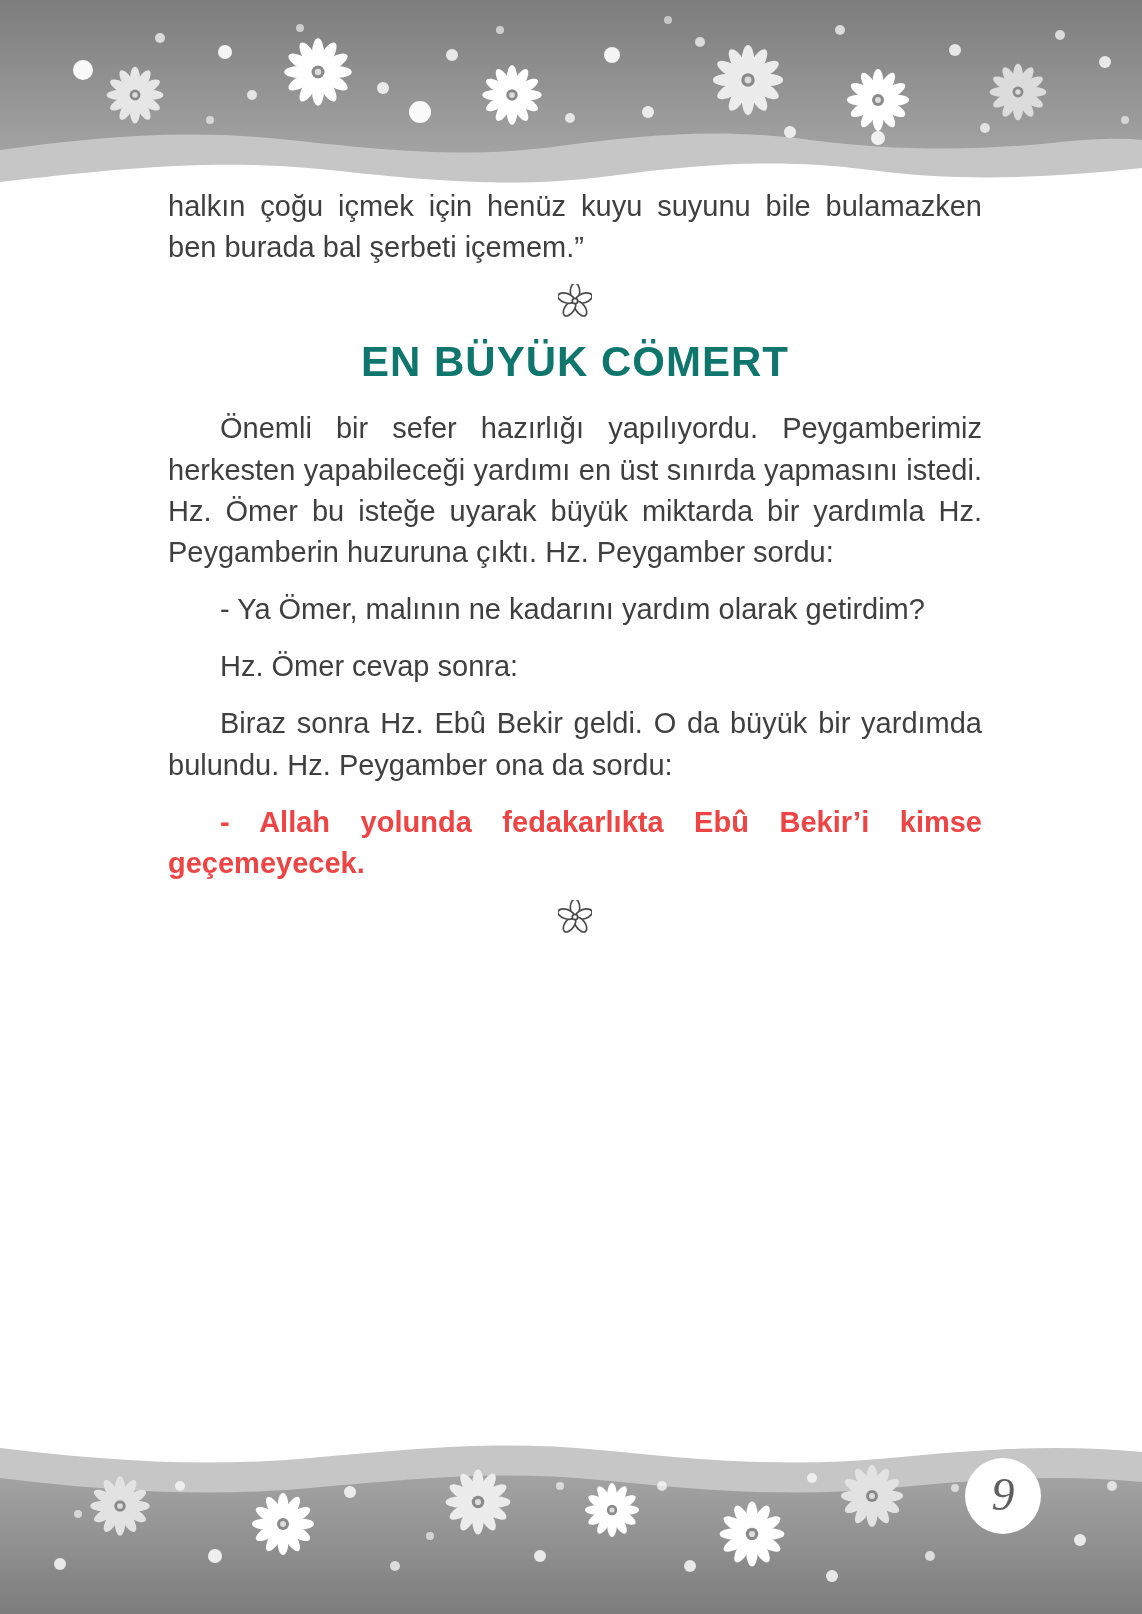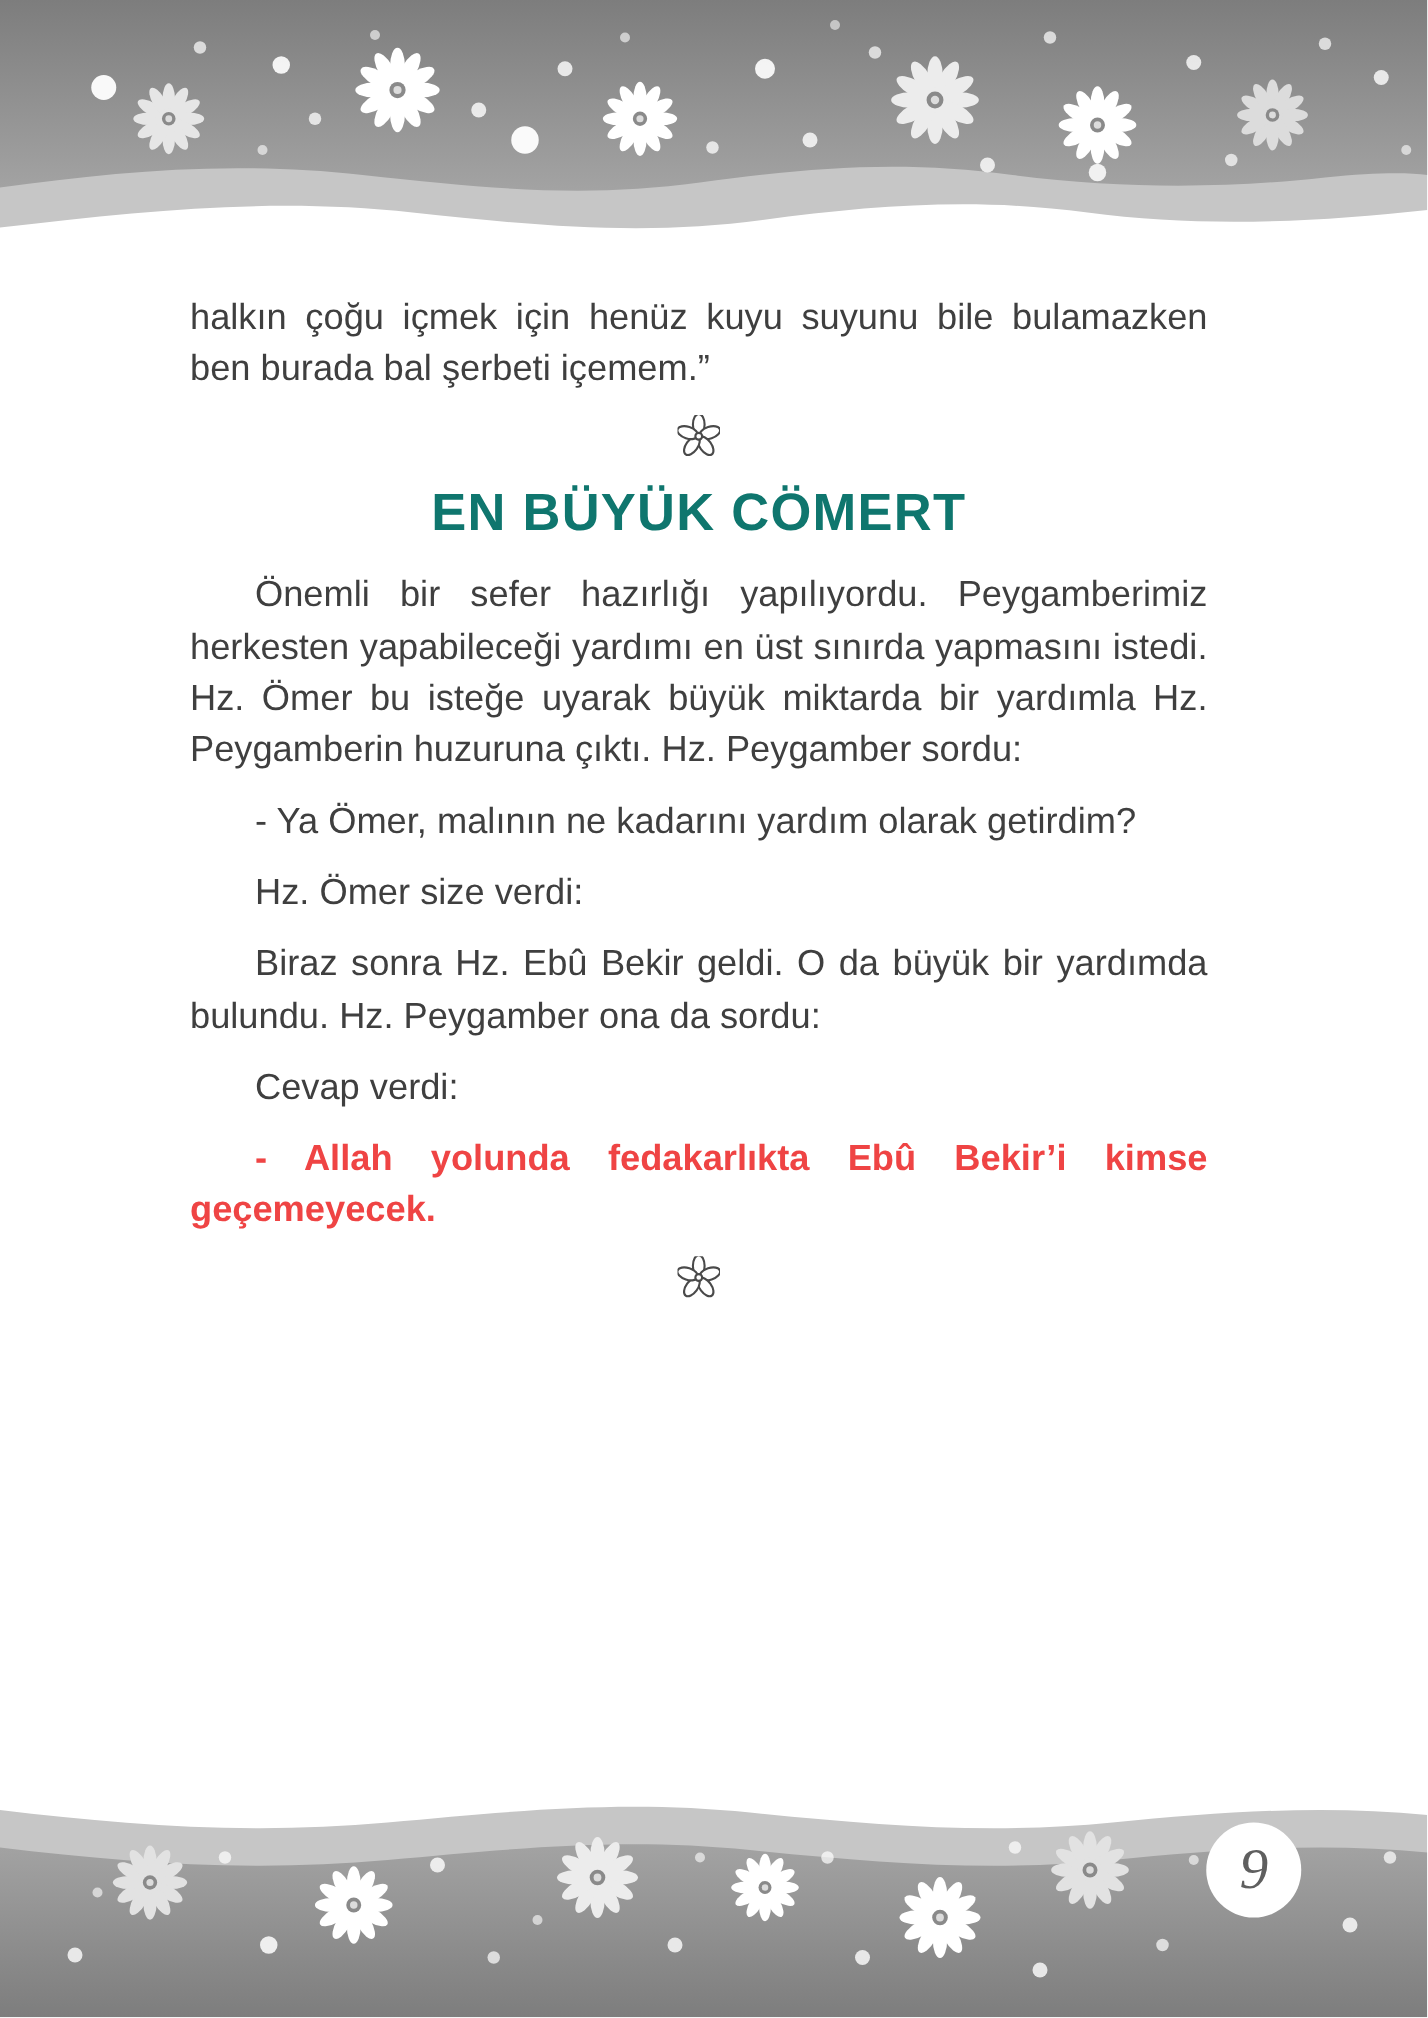--- a/index.html
+++ b/index.html
@@ -10,25 +10,24 @@
     background: #ffffff;
     overflow: hidden;
     font-family: "Liberation Sans", sans-serif;
   }
   .band { position: absolute; left: 0; display: block; }
   .band-top { top: 0; }
   .band-bottom { bottom: 0; }
 
   .content {
     position: absolute;
-    left: 152px;
+    left: 168px;
     width: 814px;
     top: 186px;
     color: #3f3f3f;
-    margin-top: 48px;
   }
   .para {
     font-size: 29px;
     line-height: 1.42;
     text-align: justify;
     text-indent: 52px;
     margin: 0 0 16px 0;
   }
   .para.no-indent { text-indent: 0; }
   .para.bold { font-weight: bold; color: #ef4444; }
@@ -159,23 +158,22 @@
           <ellipse cx="0" cy="-11" rx="5.5" ry="10" transform="rotate(288)"></ellipse>
           <circle r="3.2"></circle>
         </g>
       </svg>
     </div>
 
     <h1 class="title">EN BÜYÜK CÖMERT</h1>
 
     <p class="para">Önemli bir sefer hazırlığı yapılıyordu. Peygamberimiz herkesten yapabileceği yardımı en üst sınırda yapmasını istedi. Hz. Ömer bu isteğe uyarak büyük miktarda bir yardımla Hz. Peygamberin huzuruna çıktı. Hz. Peygamber sordu:</p>
     <p class="para">- Ya Ömer, malının ne kadarını yardım olarak getirdim?</p>
-    <p class="para">Hz. Ömer size verdi:</p>
+    <p class="para">Hz. Ömer cevap sonra:</p>
     <p class="para">Biraz sonra Hz. Ebû Bekir geldi. O da büyük bir yardımda bulundu. Hz. Peygamber ona da sordu:</p>
-    <p class="para">Cevap verdi:</p>
     <p class="para bold">- Allah yolunda fedakarlıkta Ebû Bekir’i kimse geçemeyecek.</p>
 
     <div class="ornament">
       <svg width="34" height="34" viewBox="-20 -20 40 40">
         <g fill="#ffffff" stroke="#4a4a4a" stroke-width="2">
           <ellipse cx="0" cy="-11" rx="5.5" ry="10"></ellipse>
           <ellipse cx="0" cy="-11" rx="5.5" ry="10" transform="rotate(72)"></ellipse>
           <ellipse cx="0" cy="-11" rx="5.5" ry="10" transform="rotate(144)"></ellipse>
           <ellipse cx="0" cy="-11" rx="5.5" ry="10" transform="rotate(216)"></ellipse>
           <ellipse cx="0" cy="-11" rx="5.5" ry="10" transform="rotate(288)"></ellipse>

